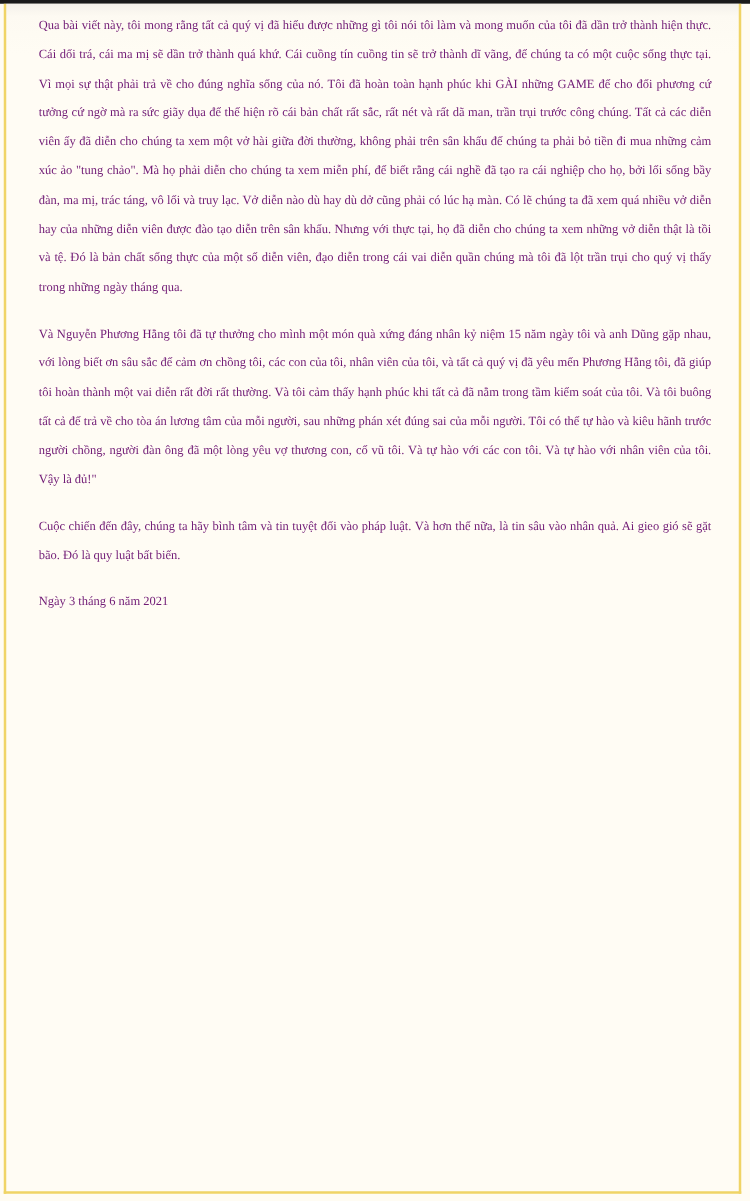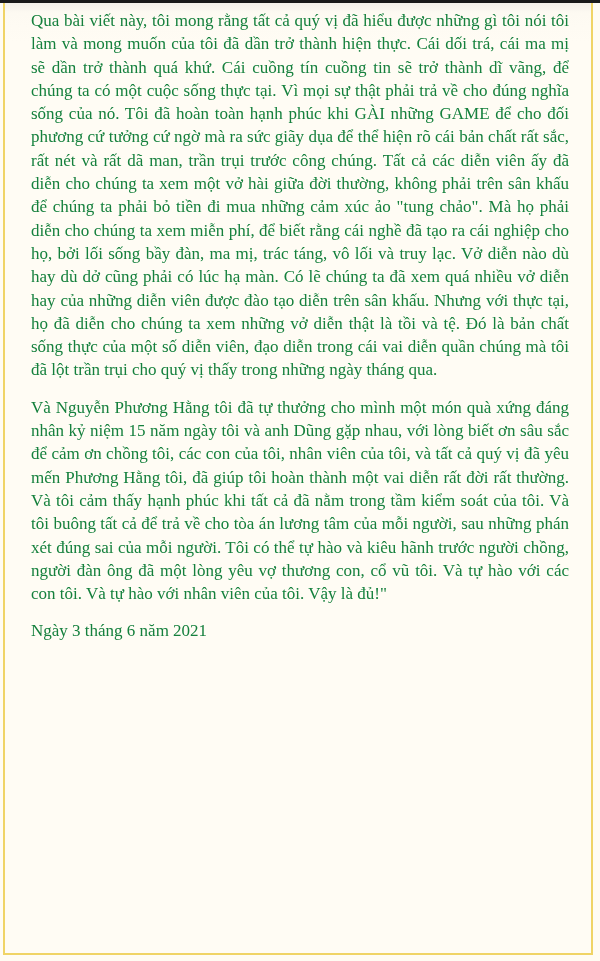--- a/index.html
+++ b/index.html
@@ -31,37 +31,38 @@
     border-bottom: 2px solid #f0d466;
     background: linear-gradient(#f4f1ea 0px, #fdfaf2 10px, #fffcf4 40px);
     box-sizing: border-box;
   }
   .content {
     position: absolute;
     left: 31px;
     top: 9px;
     width: 538px;
     font-family: "Liberation Serif", "DejaVu Serif", serif;
-    font-size: 17px;
+    font-size: 10px;
     line-height: 23.3px;
-    color: #15803d;
+    color: #701a75;
     text-align: justify;
   }
   .content p {
     margin: 0 0 14px 0;
   }
   .content p.date {
     margin-bottom: 16px;
   }
 </style>
 </head>
 <body>
 
 <div class="top-bar"></div>
 
 <div class="frame">
 </div>
 
 <div class="content">
   <p>Qua bài viết này, tôi mong rằng tất cả quý vị đã hiểu được những gì tôi nói tôi làm và mong muốn của tôi đã dần trở thành hiện thực. Cái dối trá, cái ma mị sẽ dần trở thành quá khứ. Cái cuồng tín cuồng tin sẽ trở thành dĩ vãng, để chúng ta có một cuộc sống thực tại. Vì mọi sự thật phải trả về cho đúng nghĩa sống của nó. Tôi đã hoàn toàn hạnh phúc khi GÀI những GAME để cho đối phương cứ tưởng cứ ngờ mà ra sức giãy dụa để thể hiện rõ cái bản chất rất sắc, rất nét và rất dã man, trần trụi trước công chúng. Tất cả các diễn viên ấy đã diễn cho chúng ta xem một vở hài giữa đời thường, không phải trên sân khấu để chúng ta phải bỏ tiền đi mua những cảm xúc ảo "tung chảo". Mà họ phải diễn cho chúng ta xem miễn phí, để biết rằng cái nghề đã tạo ra cái nghiệp cho họ, bởi lối sống bầy đàn, ma mị, trác táng, vô lối và truy lạc. Vở diễn nào dù hay dù dở cũng phải có lúc hạ màn. Có lẽ chúng ta đã xem quá nhiều vở diễn hay của những diễn viên được đào tạo diễn trên sân khấu. Nhưng với thực tại, họ đã diễn cho chúng ta xem những vở diễn thật là tồi và tệ. Đó là bản chất sống thực của một số diễn viên, đạo diễn trong cái vai diễn quần chúng mà tôi đã lột trần trụi cho quý vị thấy trong những ngày tháng qua.</p>
   <p>Và Nguyễn Phương Hằng tôi đã tự thưởng cho mình một món quà xứng đáng nhân kỷ niệm 15 năm ngày tôi và anh Dũng gặp nhau, với lòng biết ơn sâu sắc để cảm ơn chồng tôi, các con của tôi, nhân viên của tôi, và tất cả quý vị đã yêu mến Phương Hằng tôi, đã giúp tôi hoàn thành một vai diễn rất đời rất thường. Và tôi cảm thấy hạnh phúc khi tất cả đã nằm trong tầm kiểm soát của tôi. Và tôi buông tất cả để trả về cho tòa án lương tâm của mỗi người, sau những phán xét đúng sai của mỗi người. Tôi có thể tự hào và kiêu hãnh trước người chồng, người đàn ông đã một lòng yêu vợ thương con, cổ vũ tôi. Và tự hào với các con tôi. Và tự hào với nhân viên của tôi. Vậy là đủ!"</p>
+  <p>Cuộc chiến đến đây, chúng ta hãy bình tâm và tin tuyệt đối vào pháp luật. Và hơn thế nữa, là tin sâu vào nhân quả. Ai gieo gió sẽ gặt bão. Đó là quy luật bất biến.</p>
   <p class="date">Ngày 3 tháng 6 năm 2021</p>
 </div>
 
 </body></html>

